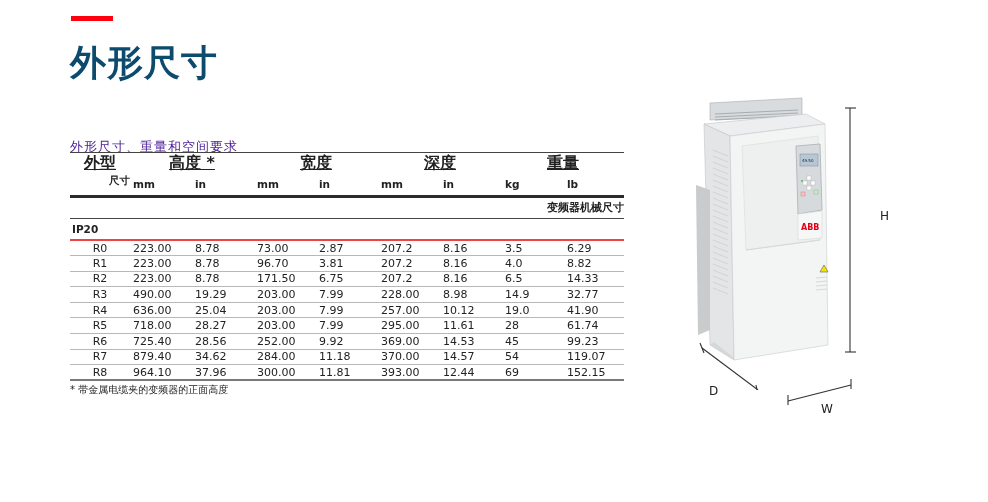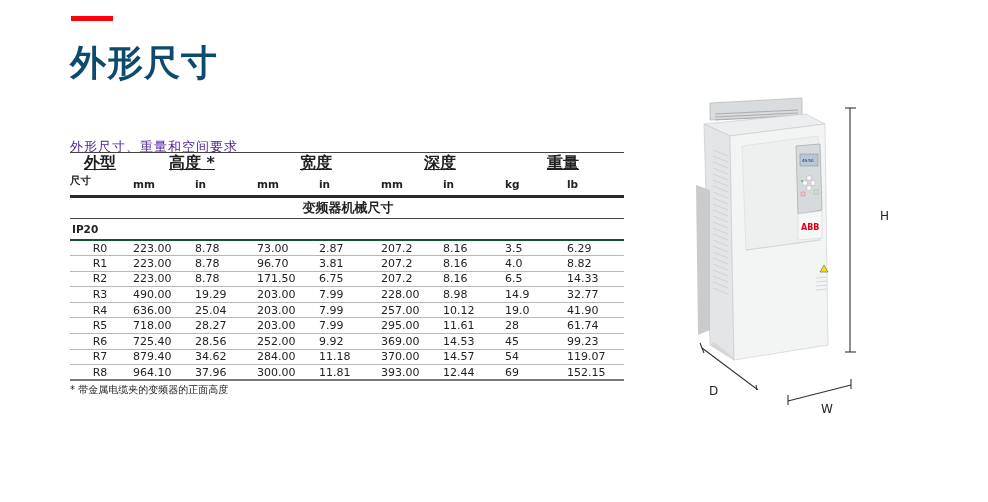--- a/index.html
+++ b/index.html
@@ -6,27 +6,27 @@
     html, body { width: 988px; height: 502px; background: #ffffff; overflow: hidden; }
     body { position: relative; font-family: "DejaVu Sans", "Liberation Sans", sans-serif; color: #222; }
 
     .accent-bar { position: absolute; left: 71px; top: 16px; width: 42px; height: 5px; background: #ff000f; }
     .page-title { position: absolute; left: 70px; top: 38px; font-size: 36px; font-weight: bold; color: #0c4a6e; letter-spacing: 1px; line-height: 50px; }
     .section-caption { position: absolute; left: 70px; top: 138px; font-size: 13px; color: #4c1d95; letter-spacing: 1px; }
 
     .table-wrap { position: absolute; left: 70px; top: 152px; width: 554px; }
     table { width: 554px; border-collapse: collapse; font-size: 11.5px; }
     td, th { padding: 0; }
-    .row-title td { height: 22px; border-top: 3px solid #2b2b2b; font-weight: bold; font-size: 13px; text-align: center; padding-left: 2px; vertical-align: middle; }
+    .row-title td { height: 22px; border-top: 3px solid #2b2b2b; font-weight: bold; font-size: 11px; text-align: right; padding-left: 2px; vertical-align: middle; }
     .row-ip td { height: 22px; border-top: 1.5px solid #444; font-weight: bold; font-size: 10.5px; text-align: left; padding-left: 2px; }
     .row-head1 th { height: 17px; border-top: 1.5px solid #444; font-weight: bold; font-size: 16px; vertical-align: middle; text-decoration: underline; }
     .row-head2 th { height: 22px; font-weight: bold; font-size: 10.5px; text-align: left; padding-left: 3px; vertical-align: middle; }
-    .row-head2 th.size2 { text-align: left; vertical-align: top; padding-left: 0; margin-top: 30px; }
+    .row-head2 th.size2 { text-align: right; vertical-align: top; padding-left: 0; margin-top: 30px; }
     tbody.data tr td { height: 15.6px; border-top: 1px solid #b8b8b8; text-align: left; padding-left: 3px; font-size: 11px; color: #222; }
-    tbody.data tr:first-child td { border-top: 2px solid #14532d; }
+    tbody.data tr:first-child td { border-top: 2px solid #ef4444; }
     tbody.data tr td.frame { text-align: center; padding-left: 0; }
     tbody.data tr:last-child td { border-bottom: 2px solid #7a7a7a; }
     .footnote { font-size: 10px; color: #222; margin-top: 2px; padding-left: 0; }
 
     .device { position: absolute; left: 690px; top: 90px; width: 200px; height: 300px; }
     .dim-label { position: absolute; font-size: 12px; color: #222; }
   </style>
 </head>
 <body>
 

